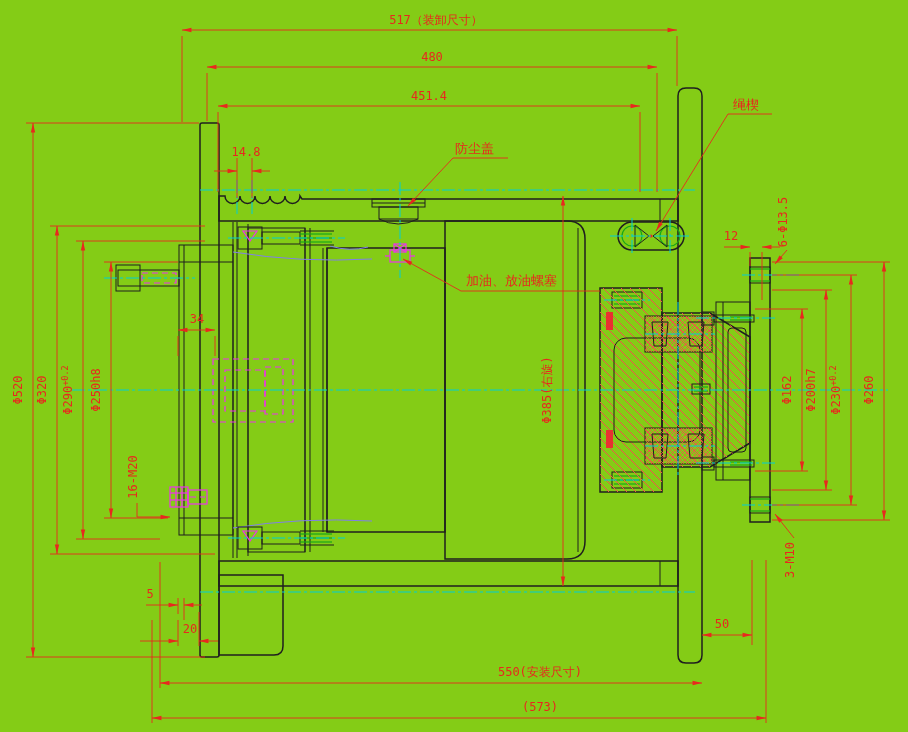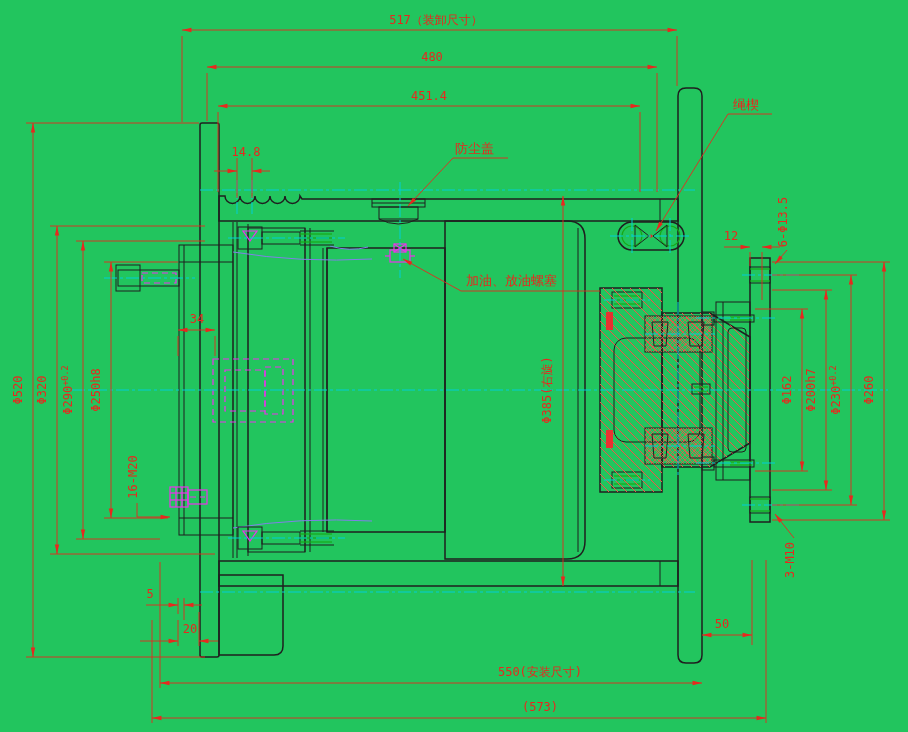--- a/index.html
+++ b/index.html
@@ -1,16 +1,16 @@
 <!DOCTYPE html>
 <html><head>
 <meta charset="utf-8">
 <style>
   html,body{margin:0;padding:0;background:#fff;}
-  .canvas{width:908px;height:732px;background:#22c55e;position:relative;overflow:hidden;}
+  .canvas{width:908px;height:732px;background:#84cc16;position:relative;overflow:hidden;}
   svg{display:block;}
   .dimt{font:12px "DejaVu Sans Mono","DejaVu Sans",monospace;fill:#e8281e;}
   .cjkt{font:13px "DejaVu Sans",sans-serif;fill:#e8281e;}
   .dl{stroke:#e8281e;stroke-width:0.9;fill:none;}
   .ol{stroke:#1f1f1f;stroke-width:1.5;fill:none;}
   .ol2{stroke:#1f1f1f;stroke-width:1;fill:none;}
   .cyan{stroke:#00cfd6;stroke-width:1;fill:none;stroke-dasharray:13 3 3 3;}
   .grn{stroke:#18a818;stroke-width:1.2;fill:none;}
   .mag{stroke:#ee2fee;stroke-width:1.2;fill:none;}
   .magd{stroke:#ee2fee;stroke-width:1.2;fill:none;stroke-dasharray:6 4;}

